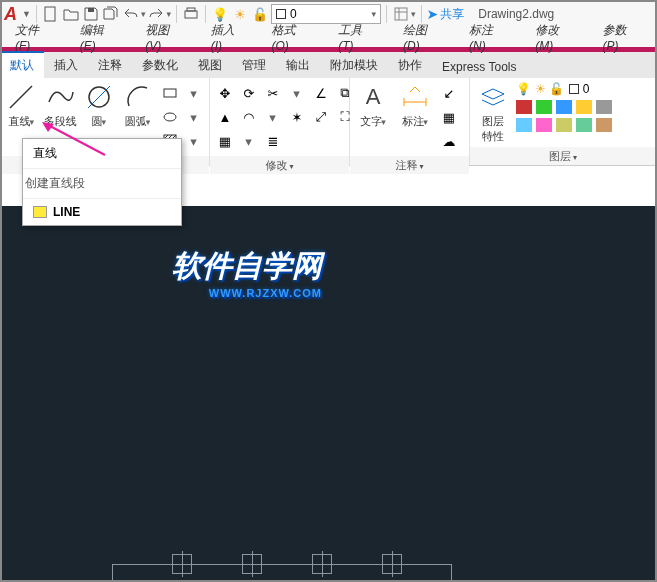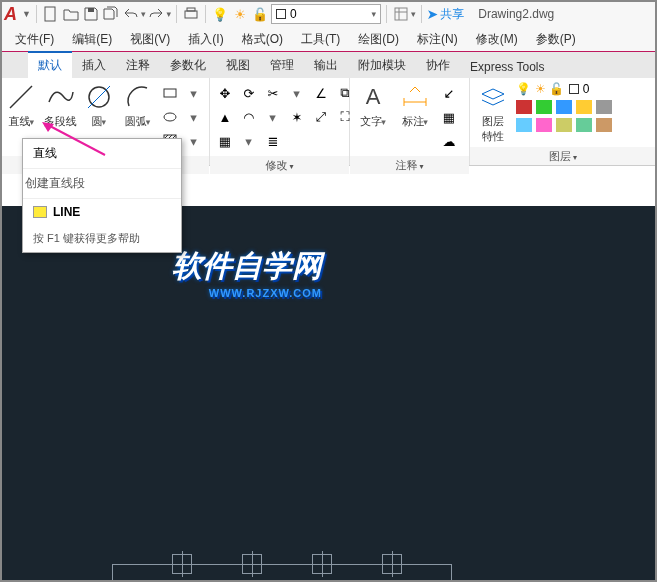--- a/index.html
+++ b/index.html
@@ -13,24 +13,24 @@
   .ico svg { width: 16px; height: 16px; }
   .dd { font-size: 9px; color: #666; margin-left: -1px; cursor: pointer; }
   .bulb { color: #f9a825; }
   .lock { color: #e65100; }
   .layer-combo { display: flex; align-items: center; border: 1px solid #aaa; height: 20px; min-width: 110px; background: #fff; font-size: 12px; padding: 0 4px; gap: 4px; }
   .layer-combo .sq { width: 10px; height: 10px; border: 1px solid #333; }
   .blue-arrow { color: #1e88e5; font-size: 14px; }
   .share { color: #1e88e5; font-size: 12px; }
   .fname { margin-left: 12px; font-size: 12px; color: #555; }
 
-  .menubar { display: flex; align-items: center; height: 24px; padding: 0 6px; gap: 0; background: #f7f7f7; border-bottom: 1px solid #be185d; font-size: 12px; }
+  .menubar { display: flex; align-items: center; height: 24px; padding: 0 6px; gap: 8px; background: #f7f7f7; border-bottom: 5px solid #be185d; font-size: 12px; font-style: italic; }
   .menubar span { padding: 0 9px; cursor: pointer; color: #333; }
 
-  .tabbar { display: flex; align-items: flex-end; height: 26px; background: #e8e8e8; font-size: 12px; padding-left: 28px; }
+  .tabbar { display: flex; align-items: flex-end; height: 26px; background: #e8e8e8; font-size: 12px; }
   .tabbar span { padding: 4px 10px; cursor: pointer; color: #333; }
   .tabbar span.active { background: #fff; color: #1565c0; border-top: 2px solid #1565c0; }
 
   .ribbon { display: flex; height: 88px; background: #fff; border-bottom: 1px solid #ccc; }
   .rgroup { display: flex; flex-direction: column; border-right: 1px solid #e0e0e0; }
   .rgroup .body { flex: 1; display: flex; align-items: flex-start; padding: 2px; }
   .rgroup .label { text-align: center; font-size: 11px; color: #555; background: #f5f5f5; height: 18px; line-height: 18px; }
   .rgroup .label .dd2 { font-size: 8px; margin-left: 2px; }
   .bigbtn { display: flex; flex-direction: column; align-items: center; width: 42px; padding-top: 2px; cursor: pointer; }
   .bigbtn .bicon { width: 30px; height: 30px; display: flex; align-items: center; justify-content: center; }
@@ -349,21 +349,20 @@
   </div>
 </div>
 
 <div class="tooltip">
   <div class="row1">直线</div>
   <div class="row2">创建直线段</div>
   <div class="row3">
     <span class="cmd-ico"></span>
     <span>LINE</span>
   </div>
-  <div class="row4">按 F1 键获得更多帮助</div>
 </div>
 
 <svg class="arrow-hint" viewBox="0 0 70 40">
   <line x1="65" y1="35" x2="8" y2="5" stroke="#e91e9e" stroke-width="2"></line>
   <polygon points="2,2 14,4 8,12" fill="#e91e9e"></polygon>
 </svg>
 
 <div class="border"></div>
 
 </body></html>

